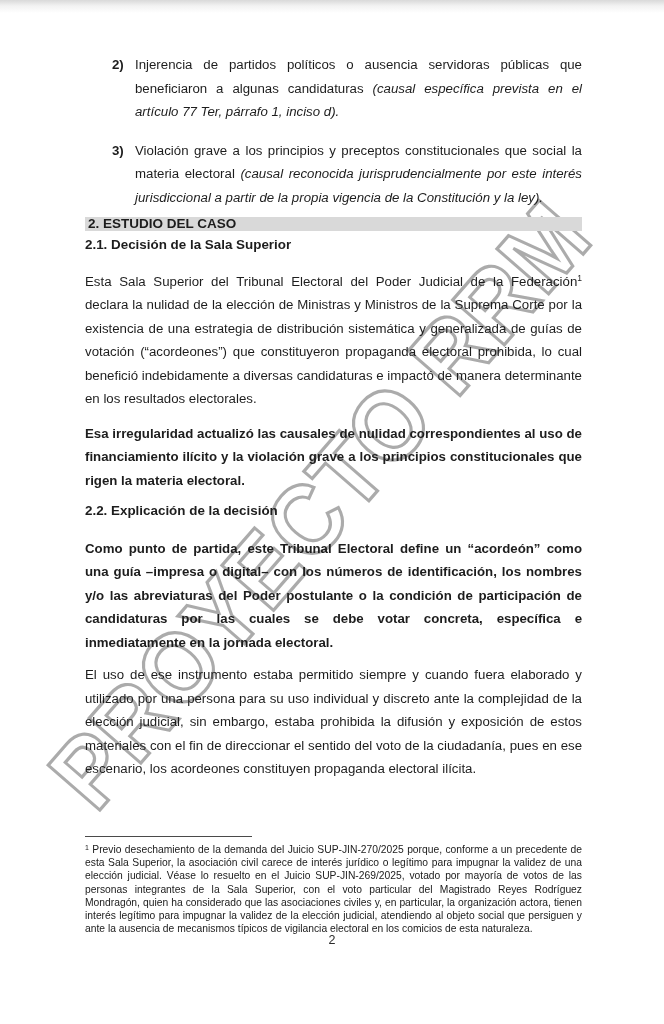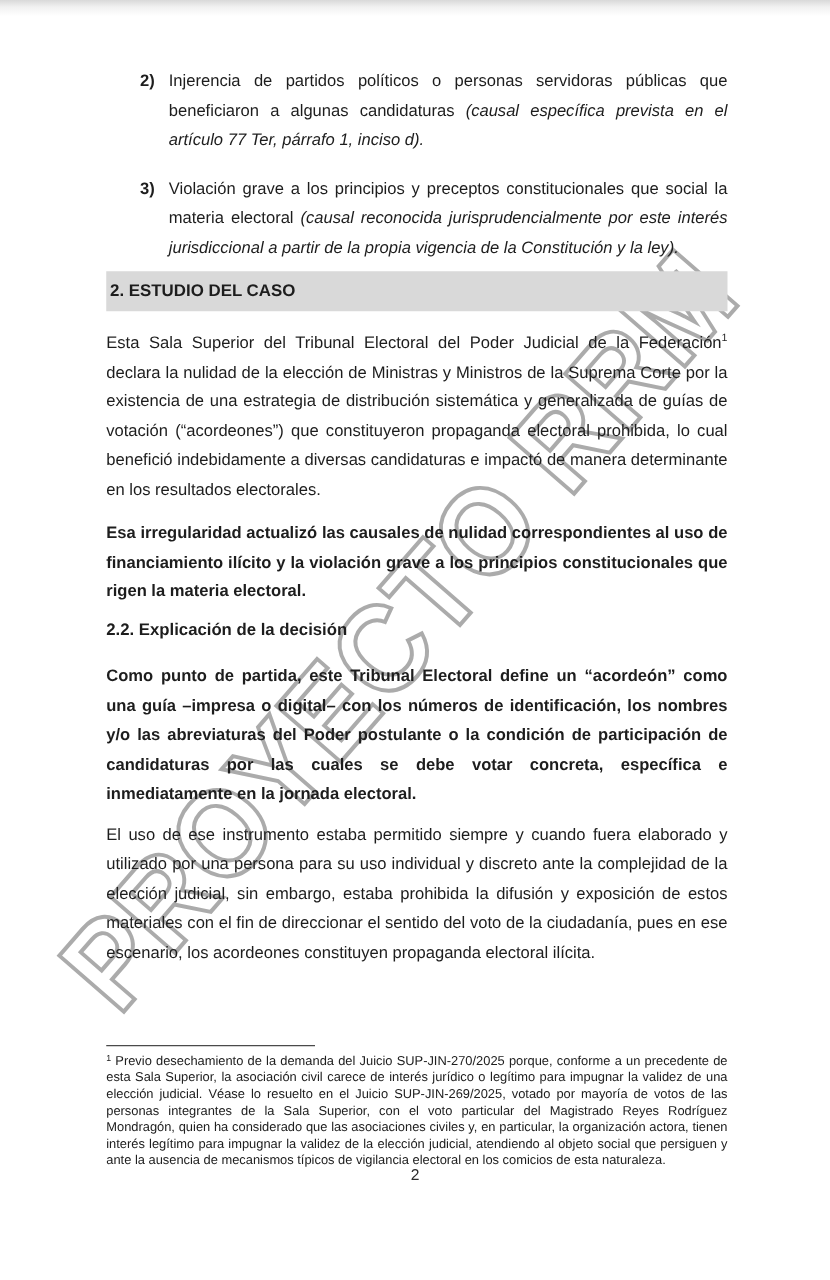--- a/index.html
+++ b/index.html
@@ -53,21 +53,21 @@
   .list-item .marker {
     position: absolute;
     left: 0;
     top: 0;
     font-weight: 700;
   }
   .li-2 { margin-bottom: 15px; }
   .italic { font-style: italic; }
   .section-bar {
     margin-top: 8px;
-    height: 32px;
+    height: 14px;
     background: #d9d9d9;
     display: flex;
     align-items: center;
     padding-left: 3px;
     font-weight: 700;
     font-size: 13.5px;
   }
   .subheading {
     margin: 2px 0 0 0;
     font-weight: 700;
@@ -125,30 +125,31 @@
 <div class="page">
 
   <div class="top-shade"></div>
 
   <div class="watermark">PROYECTO RRM</div>
 
   <div class="content">
 
     <div class="list-item li-2">
       <span class="marker">2)</span>
-      <span>Injerencia de partidos políticos o personas servidoras públicas que beneficiaron a algunas candidaturas </span><span class="italic">(causal específica prevista en el artículo 77 Ter, párrafo 1, inciso d).</span>
+      <span>Injerencia de partidos políticos o ausencia servidoras públicas que beneficiaron a algunas candidaturas </span><span class="italic">(causal específica prevista en el artículo 77 Ter, párrafo 1, inciso d).</span>
     </div>
 
     <div class="list-item">
       <span class="marker">3)</span>
       <span>Violación grave a los principios y preceptos constitucionales que social la materia electoral </span><span class="italic">(causal reconocida jurisprudencialmente por este interés jurisdiccional a partir de la propia vigencia de la Constitución y la ley).</span>
     </div>
 
     <div class="section-bar">2. ESTUDIO DEL CASO</div>
 
+    <div class="subheading">2.1. Decisión de la Sala Superior</div>
 
     <p class="para-1"><span class="bold">Esta Sala Superior del Tribunal Electoral del Poder Judicial de la Federación</span><sup>1</sup><span class="bold"> declara la nulidad de la elección de Ministras y Ministros de la Suprema Corte</span><span> por la existencia de una estrategia de distribución sistemática y generalizada de guías de votación (“acordeones”) que constituyeron propaganda electoral prohibida, lo cual benefició indebidamente a diversas candidaturas e impactó de manera determinante en los resultados electorales.</span></p>
 
     <p class="para-2">Esa irregularidad actualizó las causales de nulidad correspondientes al uso de financiamiento ilícito y la violación grave a los principios constitucionales que rigen la materia electoral.</p>
 
     <div class="subheading subheading-2">2.2. Explicación de la decisión</div>
 
     <p class="para-3">Como punto de partida, este Tribunal Electoral define un “acordeón” como una guía –impresa o digital– con los números de identificación, los nombres y/o las abreviaturas del Poder postulante o la condición de participación de candidaturas por las cuales se debe votar concreta, específica e inmediatamente en la jornada electoral.</p>
 
     <p class="para-4"><span>El uso de ese instrumento estaba permitido </span><span class="bold">siempre y cuando fuera elaborado y utilizado por una persona para su uso individual y discreto</span><span> ante la complejidad de la elección judicial, sin embargo, estaba prohibida la difusión y exposición de estos materiales con el fin de direccionar el sentido del voto de la ciudadanía, pues en ese escenario, los acordeones constituyen propaganda electoral ilícita.</span></p>

